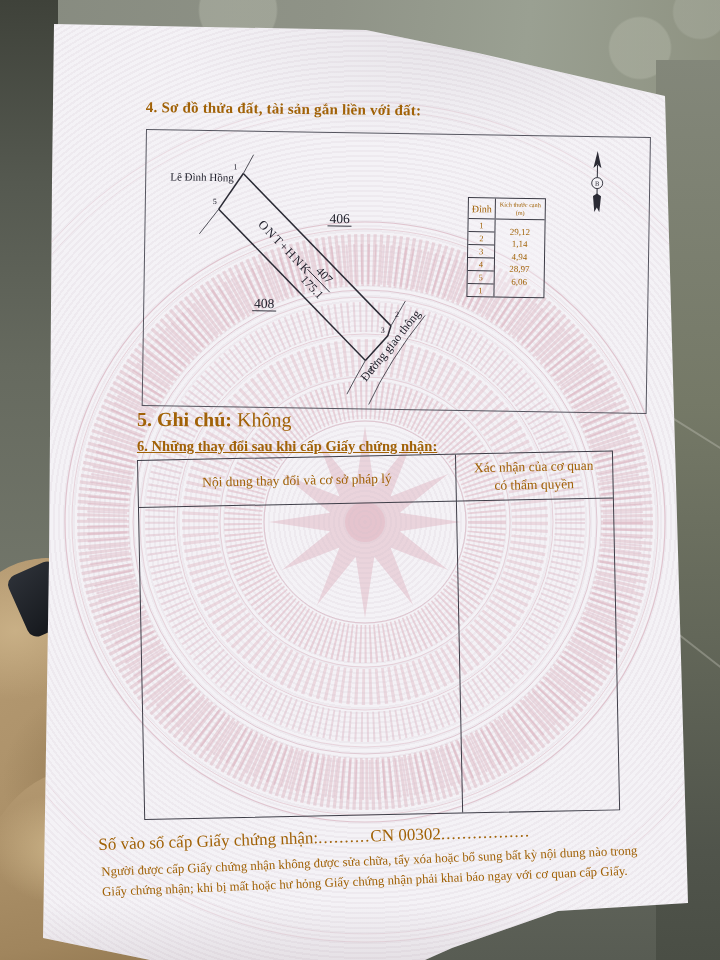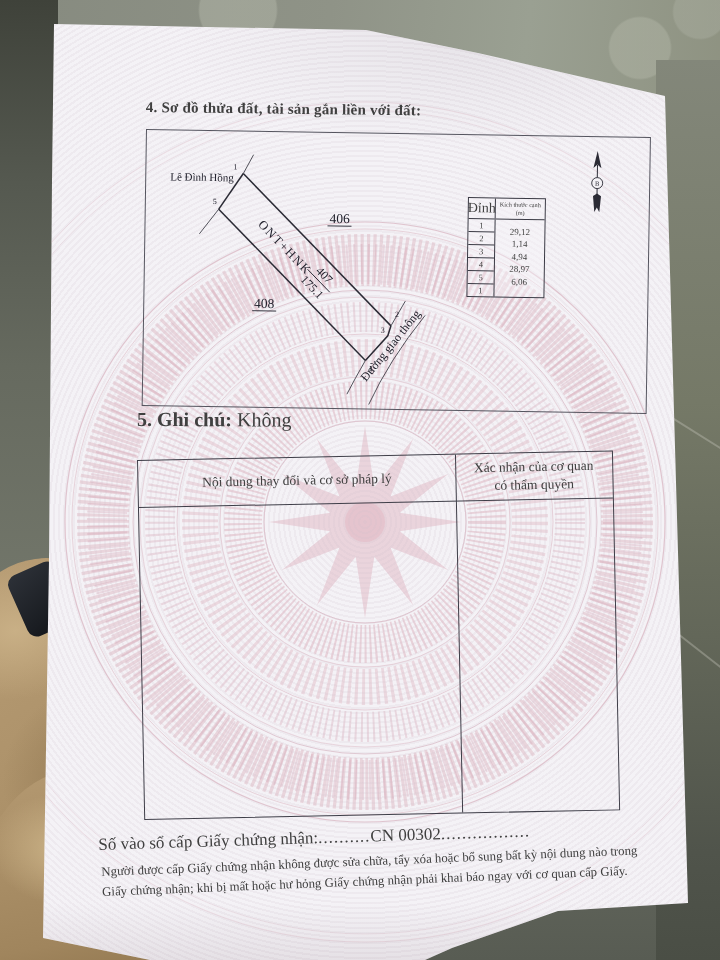--- a/index.html
+++ b/index.html
@@ -47,33 +47,33 @@
       background:#f4f2f6;}
   .paper .sheen{position:absolute;inset:0;background:
       linear-gradient(90deg, rgba(90,80,90,.12) 0%, rgba(90,80,90,0) 5%),
       linear-gradient(270deg, rgba(120,105,115,.10) 0%, rgba(120,105,115,0) 4%),
       linear-gradient(0deg, rgba(140,120,130,.14) 0%, rgba(140,120,130,0) 6%),
       radial-gradient(420px 160px at 470px 40px, rgba(120,110,120,.10), rgba(120,110,120,0) 70%),
       repeating-radial-gradient(circle at 365px 522px, rgba(205,190,202,.16) 0 2px, rgba(255,255,255,0) 2px 5px);}
   .drum{position:absolute;left:-75px;top:82px;pointer-events:none;}
 
   
-  .doc{position:absolute;inset:0;color:#404040;}
+  .doc{position:absolute;inset:0;color:#a16207;}
   .h4{position:absolute;left:146px;top:99px;font-size:15px;font-weight:bold;
       letter-spacing:.2px;transform:rotate(.7deg);transform-origin:left top;}
   .frame{position:absolute;left:146px;top:129px;width:503px;height:275px;
       border:1px solid #55555f;transform:rotate(.9deg);transform-origin:left top;}
   .plot{position:absolute;left:0;top:0;}
   .plot text{fill:#23232e;}
   .plot .ln{stroke:#2b2b35;fill:none;}
 
   .dimtable{position:absolute;left:322px;top:62px;width:76px;border:1px solid #3a3a44;
       background:rgba(248,246,250,.4);}
   .dimtable .hdr{display:flex;border-bottom:1px solid #3a3a44;height:20px;}
-  .dimtable .hc1{width:26px;border-right:1px solid #3a3a44;display:flex;align-items:center;justify-content:center;font-size:14px;}
+  .dimtable .hc1{width:26px;border-right:1px solid #3a3a44;display:flex;align-items:center;justify-content:center;font-size:10px;}
   .dimtable .hc2{flex:1;text-align:center;font-size:6.2px;line-height:1.3;padding-top:2px;}
   .dimtable .body{display:flex;}
   .dimtable .vcol{width:26px;border-right:1px solid #3a3a44;}
   .dimtable .vcol div{height:12px;border-bottom:1px solid #3a3a44;text-align:center;line-height:12px;font-size:8.5px;}
   .dimtable .vcol div:last-child{border-bottom:none;}
   .dimtable .lcol{flex:1;padding-top:6px;}
   .dimtable .lcol div{height:12.4px;text-align:center;line-height:12.4px;font-size:9px;}
 
   .s5{position:absolute;left:137px;top:408px;font-size:20px;transform:rotate(.2deg);transform-origin:left top;}
   .s5 .lbl{font-weight:bold;}
@@ -206,20 +206,21 @@
           </div>
         </div>
       </div>
     </div>
 
     <div class="s5">
       <span class="lbl">5. Ghi chú:</span>
       <span>Không</span>
     </div>
 
+    <div class="h6">6. Những thay đổi sau khi cấp Giấy chứng nhận:</div>
     <div class="table6">
       <div class="divider"></div>
       <div class="thead">
         <div class="th1">Nội dung thay đổi và cơ sở pháp lý</div>
         <div class="th2">Xác nhận của cơ quan có thẩm quyền</div>
       </div>
     </div>
 
     <div class="serial">
       <span>Số vào sổ cấp Giấy chứng nhận:</span><span class="dots">..........</span><span>CN 00302</span><span class="dots">.................</span>

